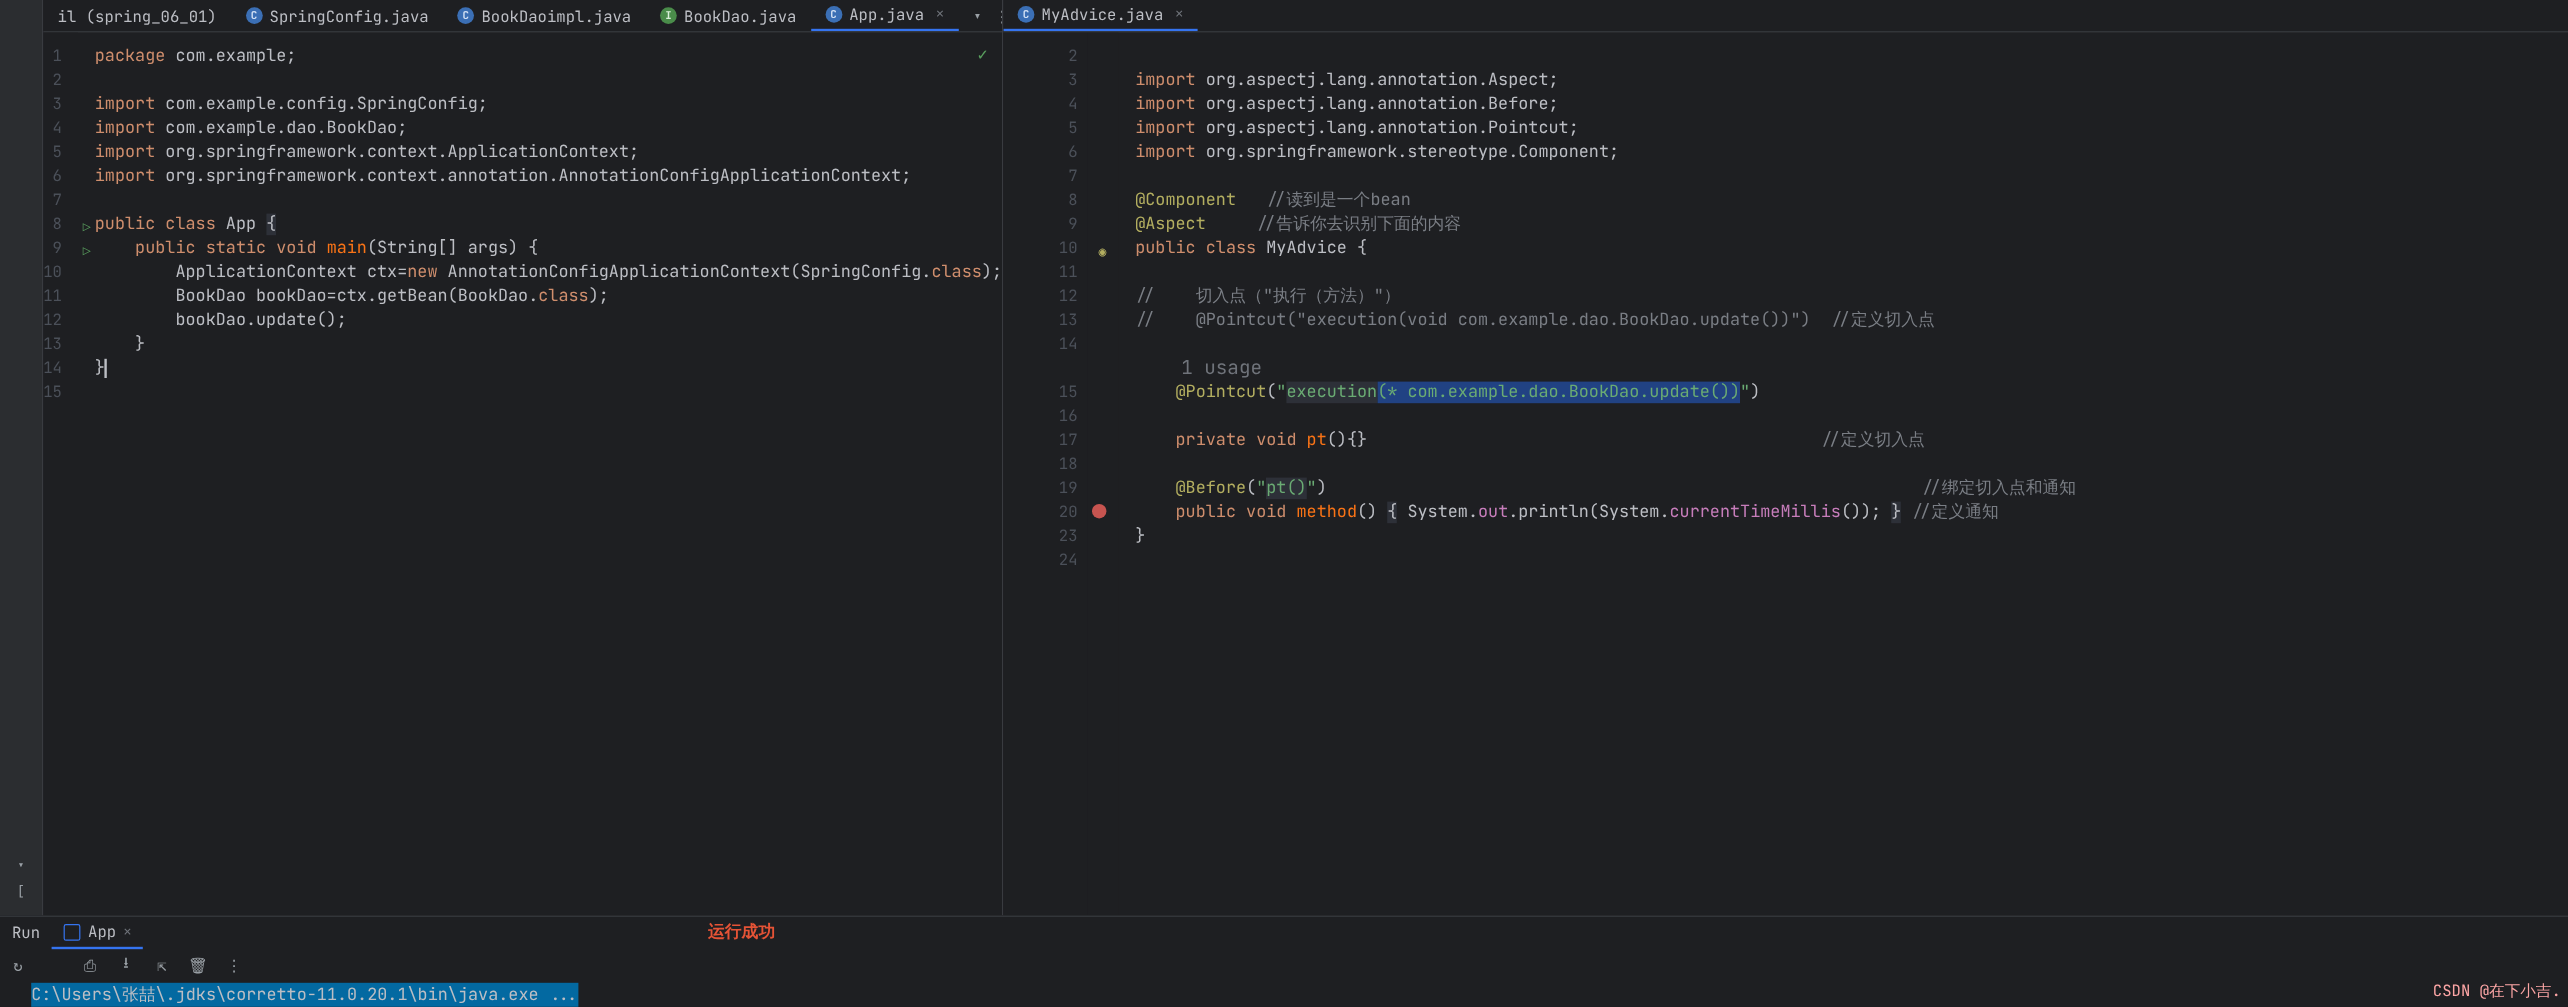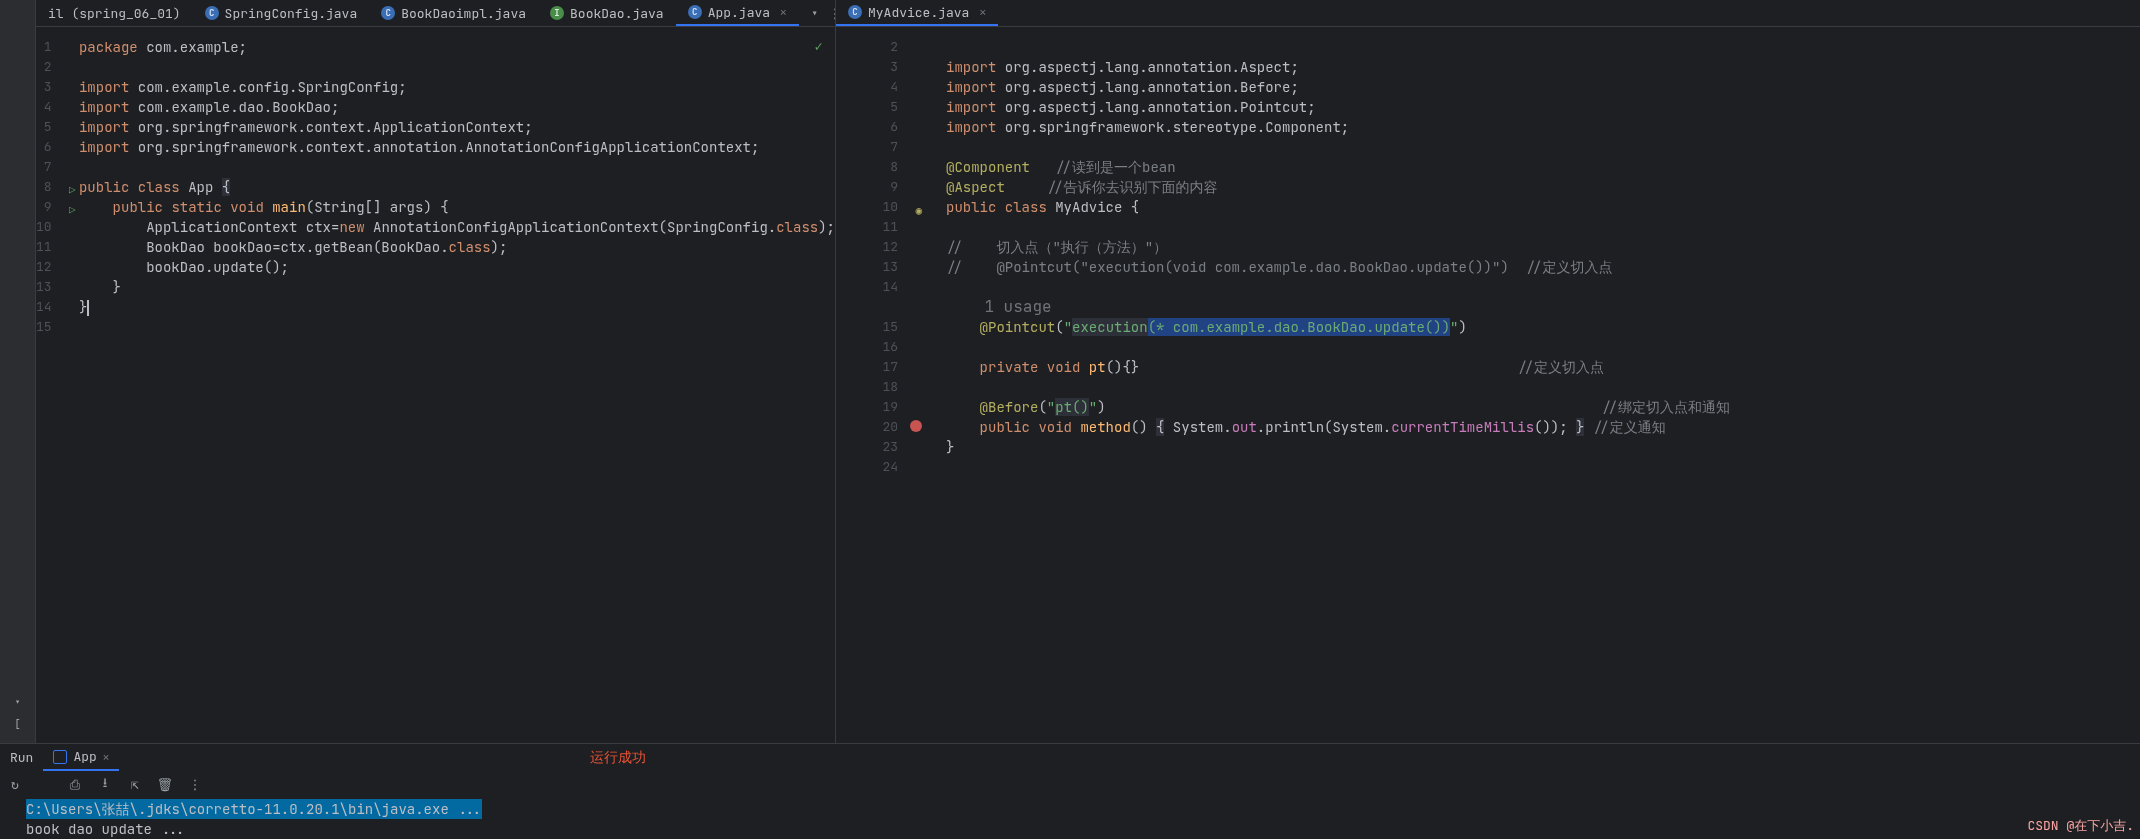--- a/index.html
+++ b/index.html
@@ -21,34 +21,34 @@
 .code-area { display:flex; flex:1; position:relative; overflow:hidden; }
 .gutter { width:70px; background:#1e1f22; text-align:right; padding-top:10px; }
 .gutter .ln { height:20px; line-height:20px; color:#4b5059; padding-right:8px; position:relative; }
 .gutter .run-ic { position:absolute; right:-16px; top:3px; color:#599e5e; font-size:11px; }
 .gutter .bug-ic { position:absolute; right:-16px; top:3px; width:12px; height:12px; border-radius:50%; background:#c75450; }
 .status-ok { position:absolute; top:10px; right:12px; color:#599e5e; font-size:14px; }
 .gutter-marks { width:26px; background:#1e1f22; padding-top:10px; }
 .gutter-marks .mk { height:20px; display:flex; align-items:center; justify-content:center; color:#6f737a; font-size:11px; }
 .code { flex:1; padding:10px 0 0 14px; font-size:14px; line-height:20px; white-space:pre; }
 .code .line { height:20px; }
-.kw { color:#cf8e6d; } .str { color:#6aab73; } .cmt { color:#7a7e85; } .cls { color:#bcbec4; } .fn { color:#fdba74; } .ann { color:#b3ae60; } .field { color:#c77dbb; }
+.kw { color:#cf8e6d; } .str { color:#6aab73; } .cmt { color:#7a7e85; } .cls { color:#bcbec4; } .fn { color:#f97316; } .ann { color:#b3ae60; } .field { color:#c77dbb; }
 .hl { background:#2d3038; }
 .hl2 { background:#214283; }
 .caret { border-left:2px solid #bcbec4; display:inline-block; height:16px; vertical-align:middle; }
 .usage-hint { color:#6f737a; font-size:16px; padding-left:0; height:20px; line-height:20px; }
 .bottom-panel { border-top:1px solid #393b40; background:#1e1f22; display:flex; flex-direction:column; }
 .run-tabbar { display:flex; align-items:center; height:27px;text-align:right; }
 .run-tabbar .lbl { padding:0 10px; color:#bcbec4; }
 .run-tab { display:flex; align-items:center; gap:6px; padding:0 10px; height:100%; border-bottom:2px solid #3574f0; }
 .run-tab .close { color:#6f737a; font-size:11px; }
 .run-toolbar { display:flex; align-items:center; gap:12px; height:26px; padding:0 6px; }
 .run-toolbar .btn { color:#9aa0a6; width:18px; text-align:center; }
 .run-toolbar .stop { width:12px; height:12px; background:#c75450; border-radius:2px; }
-.run-annot { position:absolute; font-size:14px; font-weight:normal; }
+.run-annot { position:absolute; font-size:14px; font-weight:bold; }
 .console { padding:2px 0 0 26px; font-size:14px; line-height:20px; }
 .console .cmd { background:#0369a1; display:inline-block; }
 .watermark { position:absolute; bottom:4px; right:6px; color:#fca5a5; font-size:13px; }
 </style>
 </head>
 <body>
 
 <div class="ide">
   <div class="splitter">
     <div class="sidebar-stub">
@@ -199,17 +199,16 @@
       <span class="btn">↻</span>
       <span class="btn"><span class="stop"></span></span>
       <span class="btn">⎙</span>
       <span class="btn">⭳</span>
       <span class="btn">⇱</span>
       <span class="btn">🗑</span>
       <span class="btn">⋮</span>
     </div>
     <div class="console" id="console">
         <div><span class="cmd">C:\Users\张喆\.jdks\corretto-11.0.20.1\bin\java.exe ...</span></div>
-        <div>book dao update ...</div>
       </div>
   </div>
 </div>
 <div class="watermark">CSDN @在下小吉.</div>
 
 </body></html>

